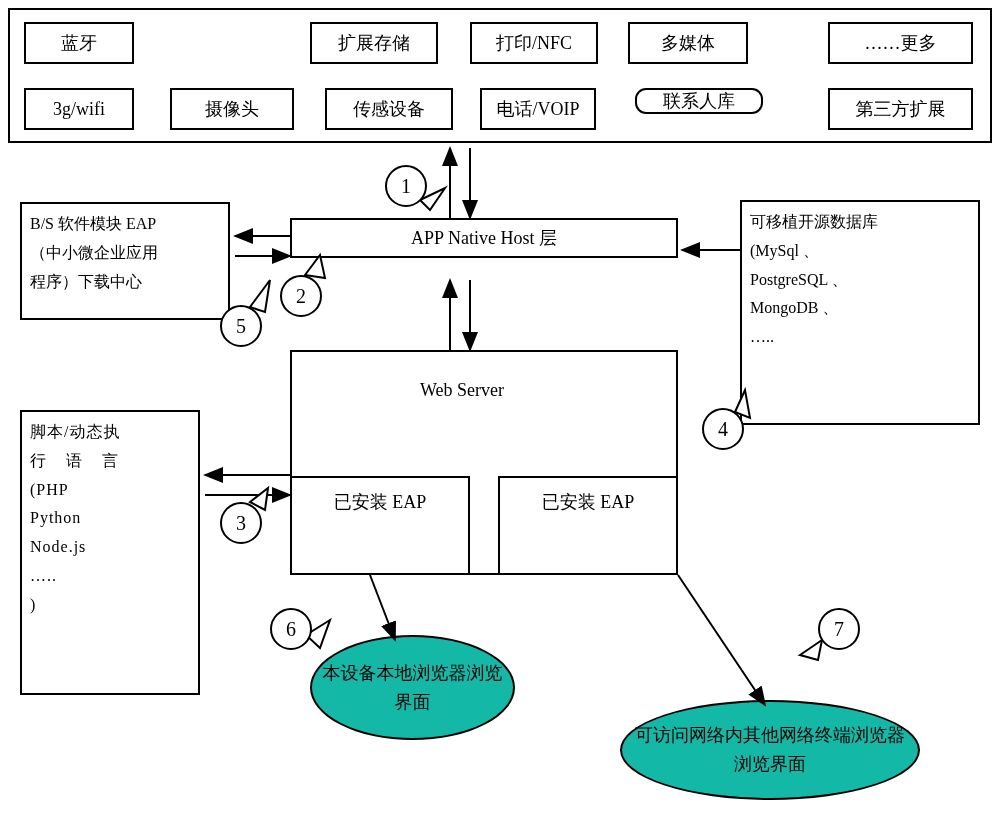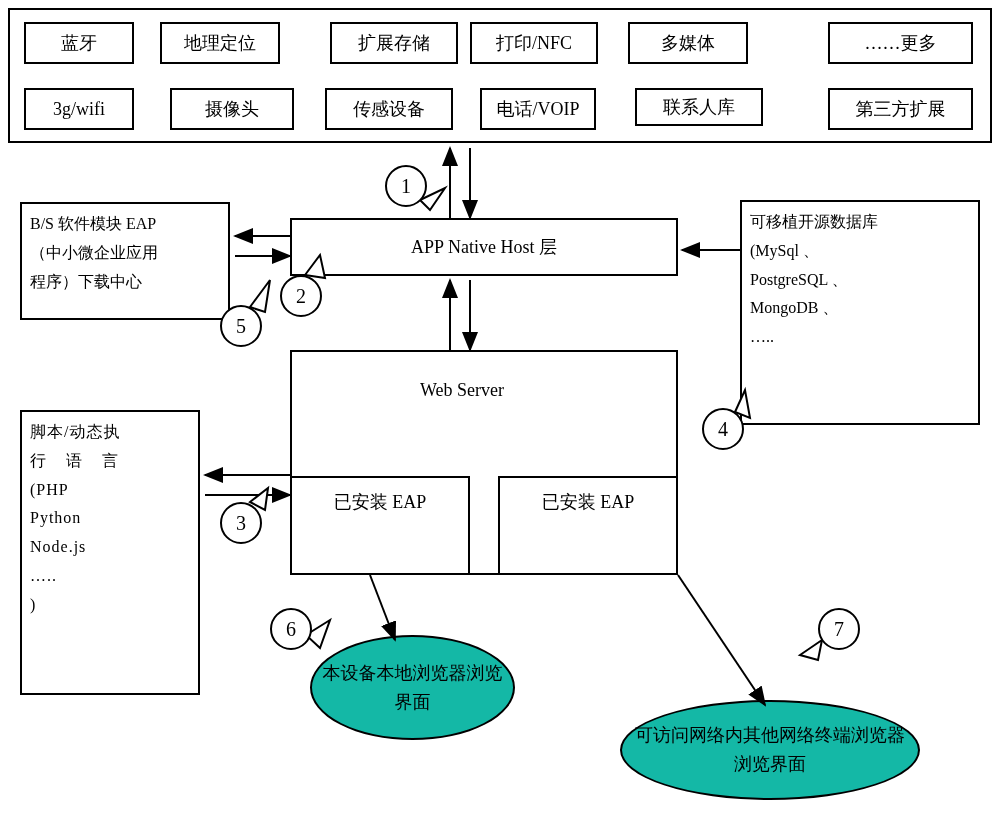--- a/index.html
+++ b/index.html
@@ -79,24 +79,21 @@
 </head>
 <body>
 
 <div class="canvas">
 
   <div class="box" style="left:8px; top:8px; width:984px; height:135px;"></div>
 
   <div class="cell" style="left:24px; top:22px; width:110px; height:42px;">
       <span>蓝牙</span>
     </div>
-  <div class="cell" style="left:160px; top:22px; width:120px; height:42px;">
-      <span>地理定位</span>
-    </div>
-  <div class="cell" style="left:310px; top:22px; width:128px; height:42px;margin-left:20px;">
+  <div class="cell" style="left:310px; top:22px; width:128px; height:42px;">
       <span>扩展存储</span>
     </div>
   <div class="cell" style="left:470px; top:22px; width:128px; height:42px;">
       <span>打印/NFC</span>
     </div>
   <div class="cell" style="left:628px; top:22px; width:120px; height:42px;">
       <span>多媒体</span>
     </div>
   <div class="cell" style="left:828px; top:22px; width:145px; height:42px;">
       <span>……更多</span>
@@ -107,28 +104,28 @@
     </div>
   <div class="cell" style="left:170px; top:88px; width:124px; height:42px;">
       <span>摄像头</span>
     </div>
   <div class="cell" style="left:325px; top:88px; width:128px; height:42px;">
       <span>传感设备</span>
     </div>
   <div class="cell" style="left:480px; top:88px; width:116px; height:42px;">
       <span>电话/VOIP</span>
     </div>
-  <div class="cell" style="left:635px; top:88px; width:128px; height:38px;">
+  <div class="cell" style="left:635px; top:88px; width:128px; height:26px;border-radius:11px;">
       <span>联系人库</span>
     </div>
   <div class="cell" style="left:828px; top:88px; width:145px; height:42px;">
       <span>第三方扩展</span>
     </div>
 
-  <div class="box" style="left:290px; top:218px; width:388px; height:58px; display:flex; align-items:center; justify-content:center;">
+  <div class="box" style="left:290px; top:218px; width:388px; height:40px; display:flex; align-items:center; justify-content:center;">
     <span>APP Native Host 层</span>
   </div>
 
   <div class="box" style="left:290px; top:350px; width:388px; height:225px;"></div>
   <div class="label" style="left:420px; top:380px;"><span>Web   Server</span></div>
 
   <div class="box" style="left:290px; top:476px; width:180px; height:99px; display:flex; align-items:flex-start; justify-content:center; padding-top:12px;">
     <span>已安装 EAP</span>
   </div>
 

